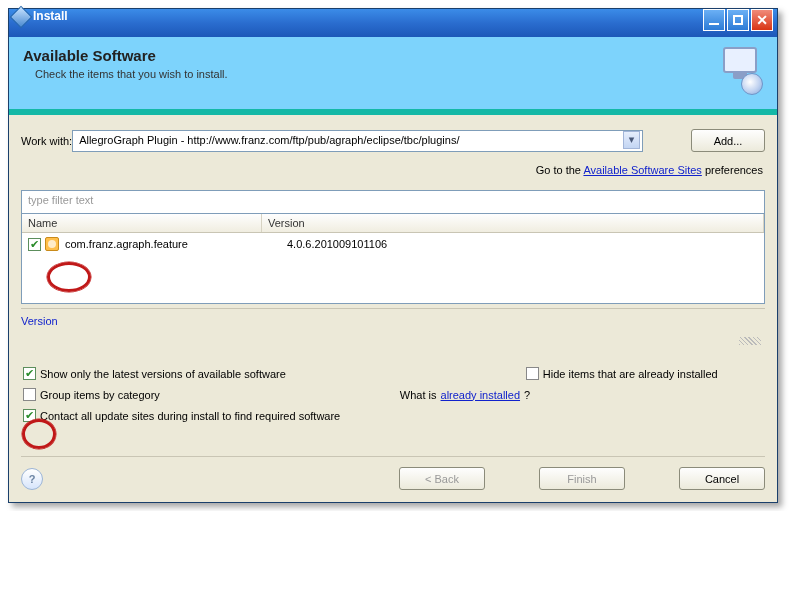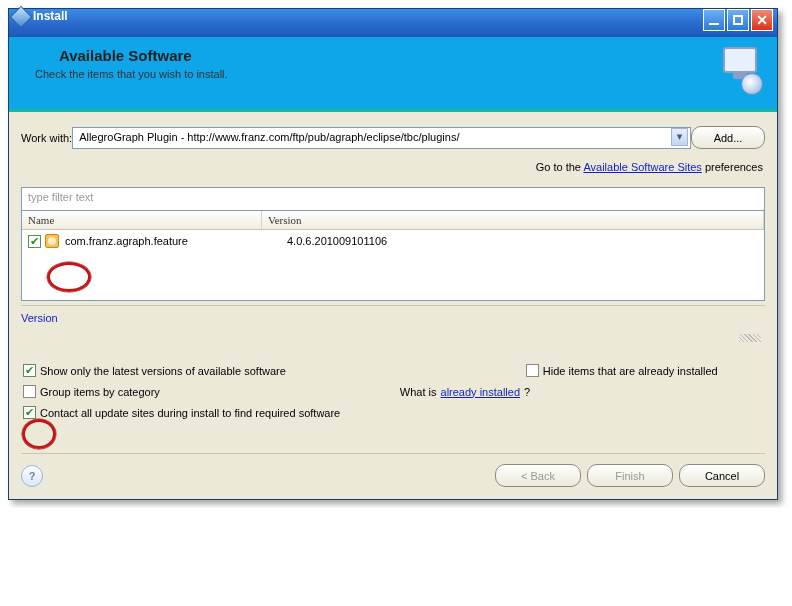--- a/index.html
+++ b/index.html
@@ -32,23 +32,23 @@
     width:22px; height:22px; border:1px solid #fff;
     display:flex; align-items:center; justify-content:center;
     background: linear-gradient(to bottom,#6bb0f5,#2d7bd6);
     color:#fff; font-weight:bold; font-size:12px;
   }
   .winbtn.close { background: linear-gradient(to bottom,#f08b7a,#d93414); }
   .winbtn.min span{ display:block; width:10px; border-bottom:2px solid #fff; margin-top:8px;}
   .winbtn.max span{ display:block; width:10px; height:10px; border:2px solid #fff;}
   .winbtn.close span{ font-family:Arial; font-size:14px; line-height:1;}
   .headerpanel {
-    background:#0ea5e9; padding:10px 14px 14px;
-    border-bottom:3px solid #14b8a6;
-    display:flex; justify-content:space-between; align-items:flex-start;text-align:center;
+    background:#7dd3fc; padding:10px 14px 14px;
+    border-bottom:6px solid #14b8a6;
+    display:flex; justify-content:space-between; align-items:flex-start;
   }
   .headerpanel h1 { margin:0 0 4px 0; font-size:15px; font-weight:bold; color:#222;}
   .headerpanel p { margin:0 0 0 12px; font-size:11px; color:#333;}
   .headericon { width:48px; height:48px; position:relative; }
   .monitor {
     position:absolute; top:0; right:6px; width:34px; height:26px; border:2px solid #8a9ec7;
     border-radius:3px; background:#e8f0ff;
   }
   .stand { position:absolute; top:26px; right:16px; width:14px;height:6px;background:#8a9ec7;border-radius:0 0 2px 2px;}
   .disc {
@@ -66,35 +66,35 @@
   .combo input { flex:1; border:0; outline:0; font:inherit; height:18px; }
   .combo .arrow {
     width:17px; height:18px;
     background:linear-gradient(to bottom,#e6eefc,#c3d5f3);
     border:1px solid #a2b5d8; display:flex;align-items:center;justify-content:center;
     color:#4a5a7a;
   }
   .btn {
     height:23px; min-width:74px; padding:0 12px;
     background:linear-gradient(to bottom,#fefefe,#eceadb);
-    border:1px solid #8b8b7a; border-radius:10px;
-    font:inherit; cursor:pointer;
+    border:1px solid #8b8b7a; border-radius:3px;
+    font:inherit; cursor:pointer;margin-left:48px;
   }
   .btn:disabled { color:#999; }
   .btn.primary { border:2px solid #4a7dbb; }
   .linkrow { text-align:right; padding:6px 2px 8px; font-size:11px; }
   .linkrow a, .alink { color:#1122cc; text-decoration:underline; cursor:pointer; }
   .filter {
     background:#fff; border:1px solid #7f9db9; padding:3px 6px;
     color:#999; margin-top:6px; height:24px;
   }
   .table { background:#fff; border:1px solid #7f9db9; border-top:0; height:90px; overflow:auto;}
   .th { background:linear-gradient(to bottom,#fefefe,#f0ede0); border-bottom:1px solid #c9c5b4;
         display:flex; font-size:11px; color:#333;}
-  .thcell { padding:3px 6px; border-right:1px solid #d7d3c3;font-family:Liberation Serif, serif; }
+  .thcell { padding:3px 6px; border-right:1px solid #d7d3c3; }
   .col-name{ width:240px;} .col-ver{ flex:1;}
   .trow { display:flex; align-items:center; padding:4px 6px; gap:4px; }
   .chk {
     width:13px;height:13px; background:#fff;border:1px solid #5c8e5c;
     display:inline-flex;align-items:center;justify-content:center;
     color:#2a8b2a; font-size:11px; line-height:1;
   }
   .chk.uncheck{ border-color:#888; }
   .featicon{ width:14px;height:14px; background:#ffbf4b;border:1px solid #c98a1a;border-radius:2px;
     position:relative;}

